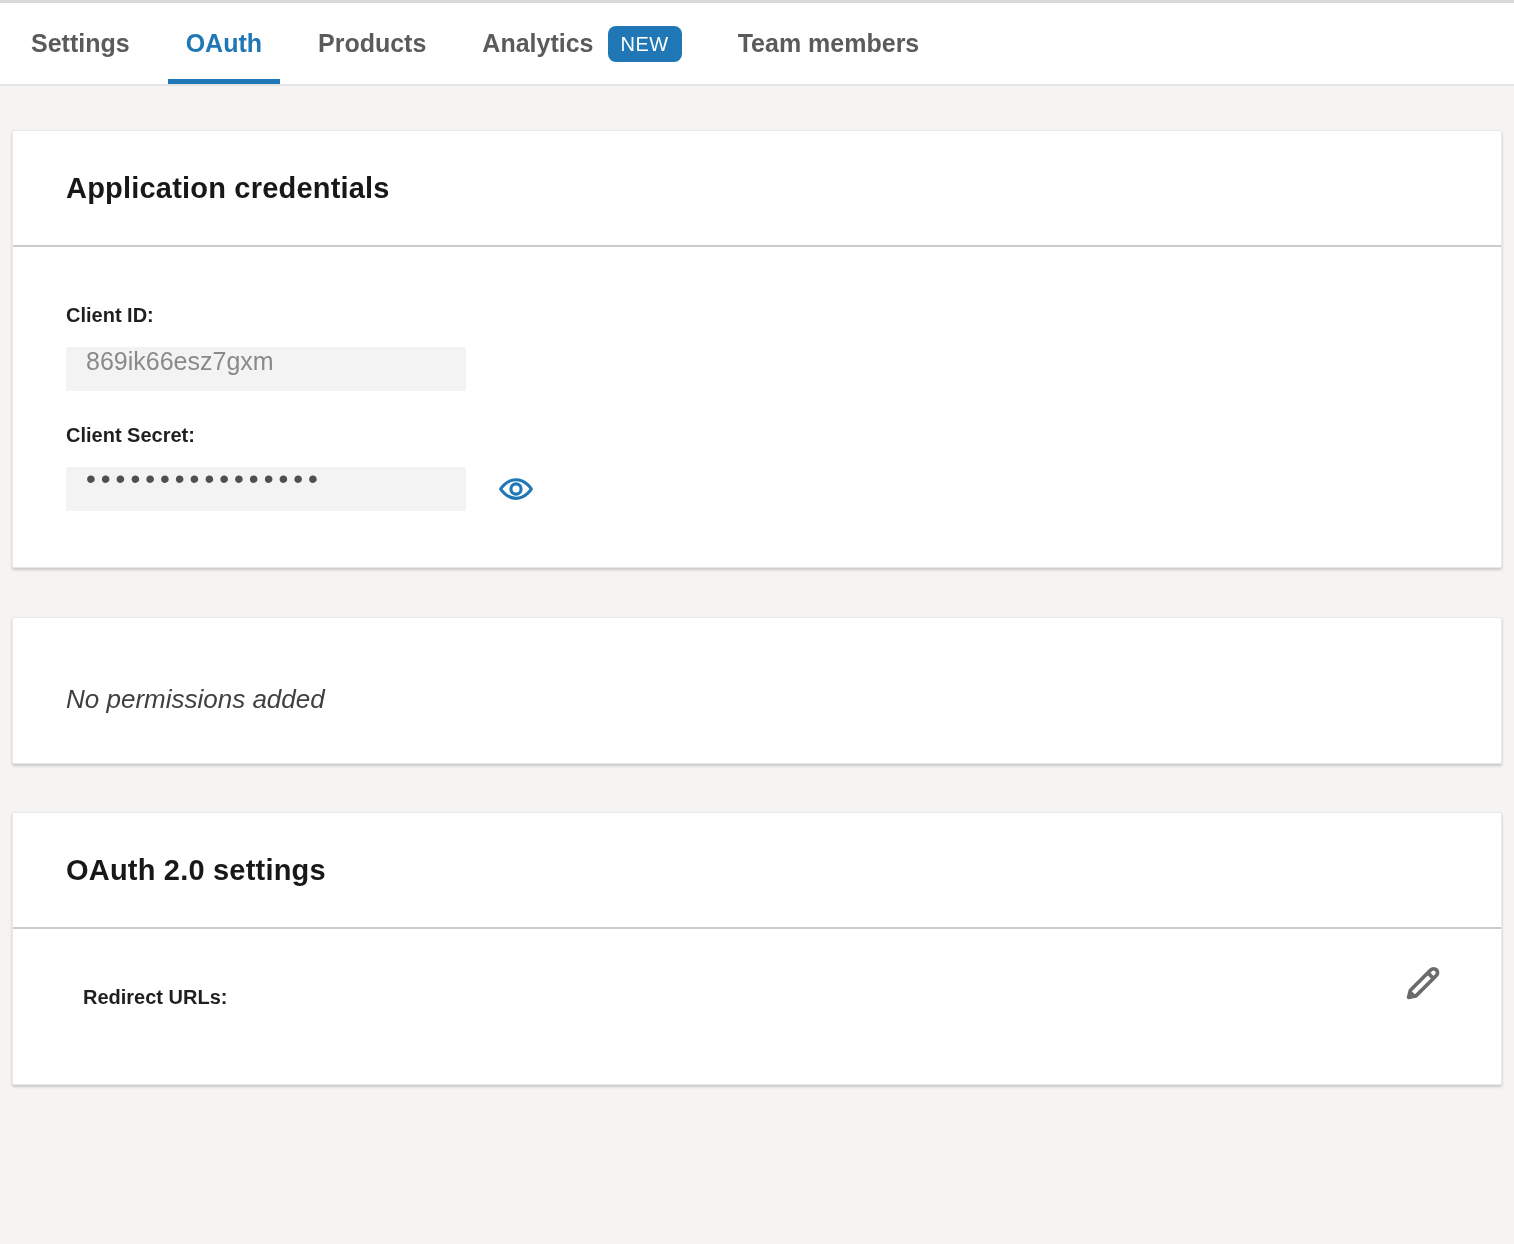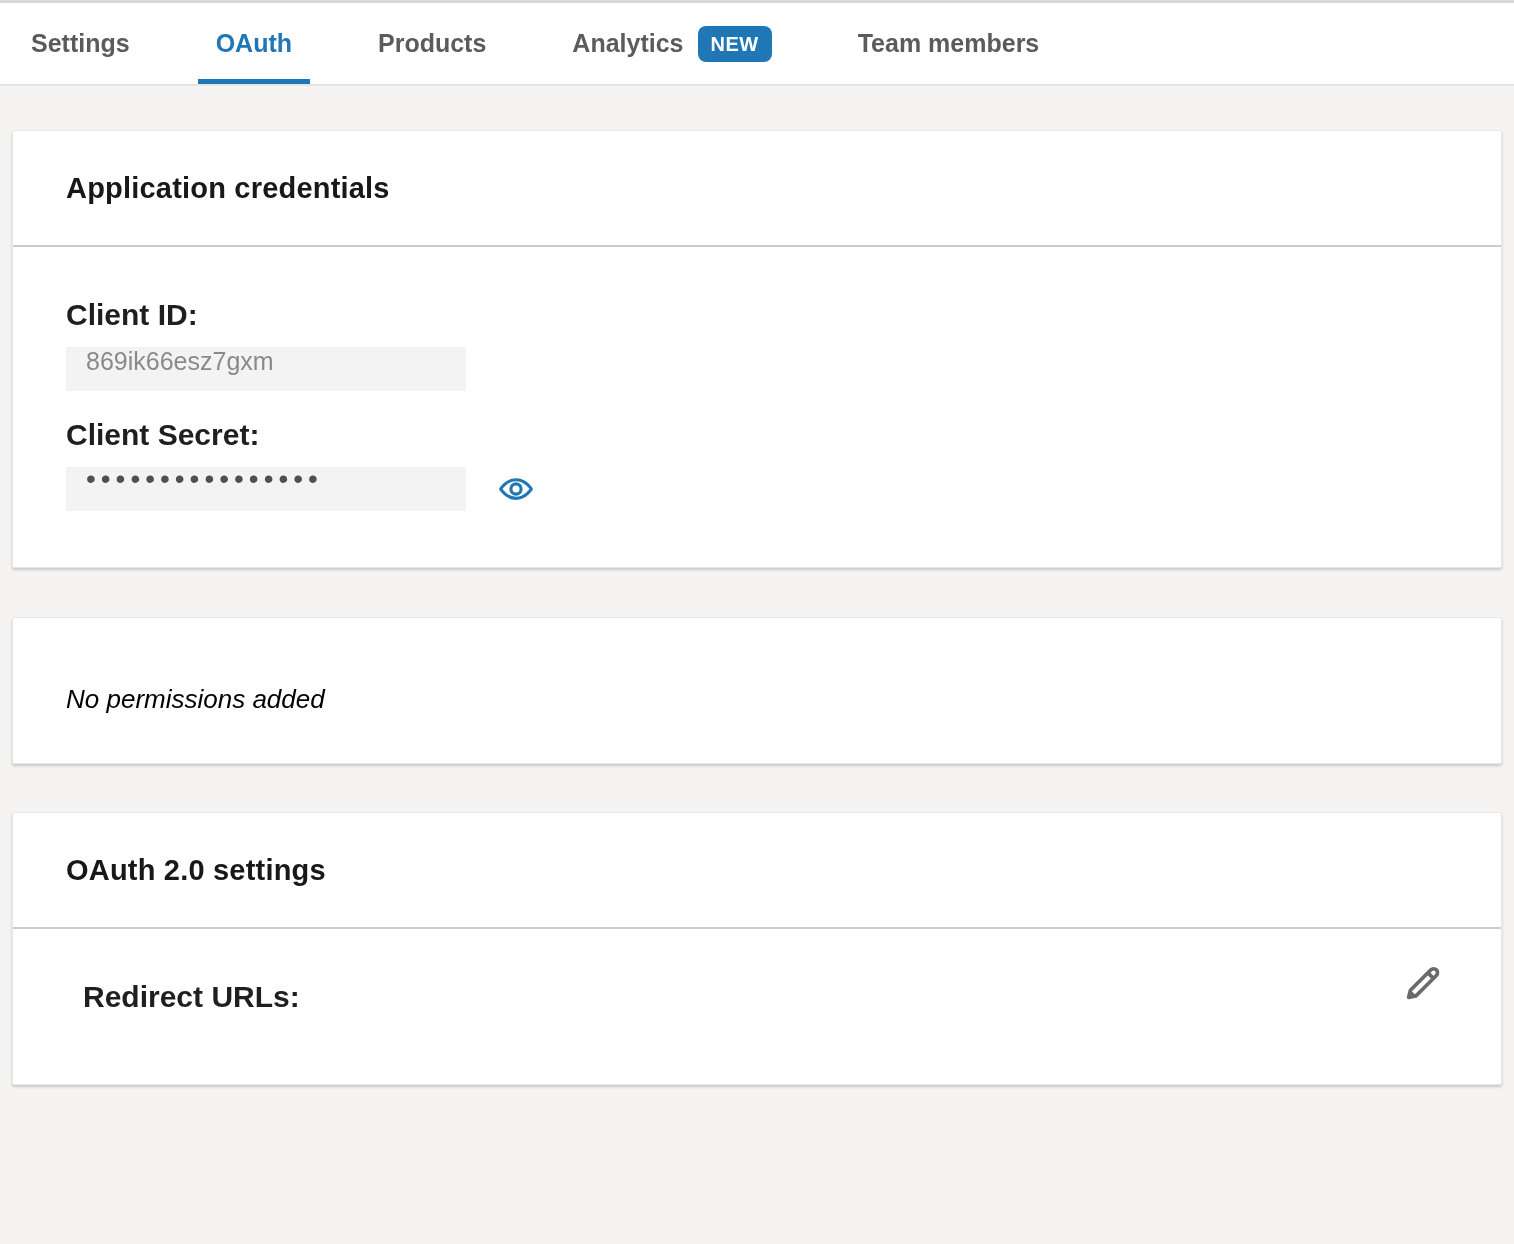--- a/index.html
+++ b/index.html
@@ -18,21 +18,21 @@
   }
 
   
   .tab-bar {
     background: #ffffff;
     border-top: 3px solid #d9d9d9;
     border-bottom: 2px solid #e5e5e5;
     height: 86px;
     display: flex;
     align-items: stretch;
-    gap: 50px;
+    gap: 20px;
     padding-left: 13px;
   }
   .tab {
     display: flex;
     align-items: center;
     gap: 14px;
     padding: 0 18px;
     font-size: 25px;
     font-weight: 600;
     color: #5b5b5b;
@@ -40,21 +40,21 @@
     white-space: nowrap;
   }
   .tab.active {
     color: #2077b5;
     box-shadow: inset 0 -5px 0 #2077b5;
   }
   .badge {
     background: #2077b5;
     color: #ffffff;
     font-size: 20px;
-    font-weight: bold;
+    font-weight: normal;
     line-height: 1;
     padding: 8px 13px;
     border-radius: 8px;
     letter-spacing: 0.5px;
   }
 
   
   main { padding: 0 12px; }
   .card {
     background: #ffffff;
@@ -76,21 +76,21 @@
     margin: 0;
     font-size: 29px;
     font-weight: bold;
     color: #181818;
     letter-spacing: 0.2px;
   }
 
   
   .card-body { padding: 54px 53px 56px; }
   .field-label {
-    font-size: 30px;
+    font-size: 20px;
     font-weight: bold;
     color: #1f1f1f;
     line-height: 28px;
     margin-bottom: 18px;
   }
   .field-box {
     width: 400px;
     height: 44px;
     background: #f3f3f3;
     border-radius: 2px;
@@ -122,21 +122,21 @@
     align-items: center;
     justify-content: center;
   }
   .eye-btn svg { width: 36px; height: 36px; }
 
   
   .empty-body { padding: 66px 53px 49px; }
   .empty-text {
     font-style: italic;
     font-size: 26px;
-    color: #000000;
+    color: #404040;
     line-height: 30px;
   }
   .oauth-body {
     position: relative;
     padding: 54px 70px 57px;
   }
   .oauth-body .field-label { margin-bottom: 16px; }
   .edit-btn {
     position: absolute;
     top: 32px;

